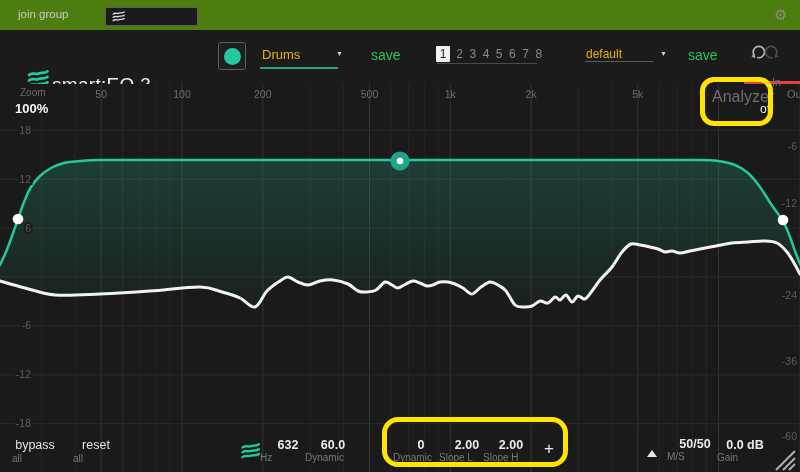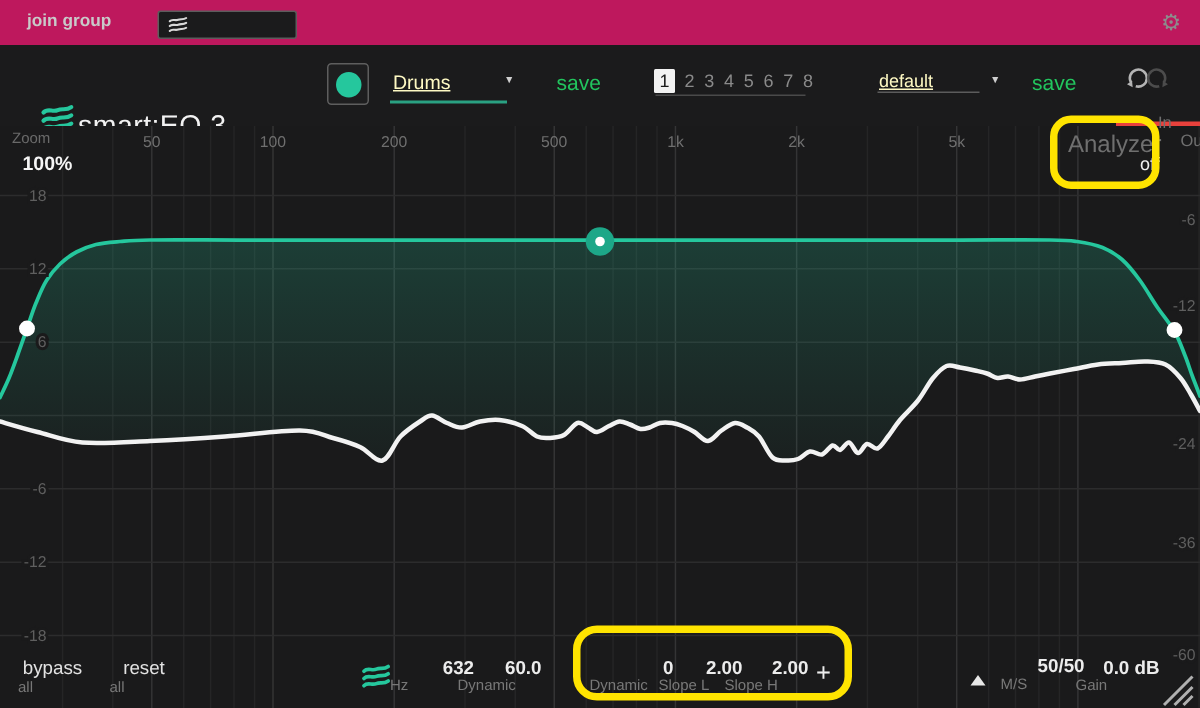--- a/index.html
+++ b/index.html
@@ -1,57 +1,57 @@
 <!DOCTYPE html>
 <html><head>
 <meta charset="utf-8">
 <style>
   html,body{margin:0;padding:0;background:#101010;}
   body{width:800px;height:472px;position:relative;overflow:hidden;
        font-family:"Liberation Sans","DejaVu Sans",sans-serif;
        background:#1a1a1b;-webkit-font-smoothing:antialiased;}
   .abs{position:absolute;}
   
-  #topstrip{left:0;top:0;width:800px;height:30px;background:#be185d;border-bottom:1px solid #121212;font-weight:bold;}
+  #topstrip{left:0;top:0;width:800px;height:30px;background:#4d7c0f;border-bottom:1px solid #121212;}
   #join-label{left:18px;top:8px;font-size:11.5px;color:#c9c9c9;}
   #group-input{left:105px;top:7px;width:86px;height:17px;border:1px solid #5c5c5c;border-radius:2px;background:#1b1b1c;display:flex;align-items:center;padding-left:5px;}
   
   #header{left:0;top:30px;width:800px;height:54px;background:#1b1b1c;border-bottom:1px solid #141414;}
   #app-title{left:52px;top:44px;font-size:19px;font-weight:500;letter-spacing:.3px;color:#f2f2f2;}
   #record-btn{left:218px;top:12px;width:26px;height:26px;border:1px solid #5e5e5e;border-radius:3px;background:#1e1e1f;display:flex;align-items:center;justify-content:center;cursor:pointer;}
   #record-dot{width:17px;height:17px;border-radius:50%;background:#25c79d;}
-  .dd-text{font-size:13px;color:#fef9c3;text-decoration:underline;}
+  .dd-text{font-size:13px;color:#eab308;}
   .caret{font-size:7px;color:#cfcfcf;}
   .save{font-size:14px;color:#22c55e;cursor:pointer;}
   #profile-name{left:262px;top:17px;}
   #profile-underline{left:260px;top:37px;width:78px;height:2px;background:#2aa182;}
   #profile-caret{left:336px;top:20px;}
   #profile-save{left:371px;top:17px;}
   #slots{left:436px;top:15px;display:flex;align-items:center;height:18px;}
   .slot{width:13.2px;text-align:center;font-size:12px;color:#8a8a8a;cursor:pointer;}
   .slot.active{width:14px;height:16px;line-height:16px;background:#f2f2f2;color:#1a1a1a;border-radius:1px;margin-right:3px;}
   #slots-underline{left:437px;top:32.5px;width:100px;height:1px;background:#4a4a4a;}
   #preset-name{left:586px;top:17px;font-size:12px;}
   #preset-underline{left:585px;top:31px;width:68px;height:1px;background:#5c5c5c;}
   #preset-caret{left:660px;top:20px;}
   #preset-save{left:688px;top:17px;}
   #undo-btn{left:750px;top:13px;cursor:pointer;}
   #redo-btn{left:763px;top:13px;cursor:pointer;}
   #gear-btn{left:774px;top:-24px;font-size:15px;color:#8c8c8c;cursor:pointer;}
   
   #graph{left:0;top:84px;}
-  #zoom-label{left:8px;top:87px;font-size:10px;color:#6a6a6a;}
+  #zoom-label{left:20px;top:87px;font-size:10px;color:#6a6a6a;}
   #zoom-value{left:15px;top:101px;font-size:13px;font-weight:bold;color:#f5f5f5;cursor:pointer;}
   #analyzer-label{left:712px;top:88px;font-size:16px;color:#6f6f6f;}
   #analyzer-value{left:742px;top:102px;font-size:12px;color:#efefef;cursor:pointer;margin-left:18px;}
   #in-label{left:772px;top:76px;font-size:11px;color:#6f6f6f;}
   #out-label{left:787px;top:88px;font-size:11px;color:#6f6f6f;}
   #clip-line{left:744px;top:81px;width:56px;height:3px;background:#e8413c;}
   
-  .val{font-size:12.5px;font-weight:bold;color:#ececec;text-align:right;}
+  .val{font-size:12.5px;font-weight:bold;color:#ececec;text-align:center;}
   .lbl{font-size:10px;color:#787878;text-align:left;}
   .fblock{width:56px;cursor:pointer;}
   #bypass{left:12px;top:438px;width:46px;cursor:pointer;}
   #reset{left:73px;top:438px;width:46px;cursor:pointer;}
   #bypass .bigl,#reset .bigl{font-size:12.5px;color:#e3e3e3;text-align:center;}
   #bypass .lbl,#reset .lbl{margin-top:1px;}
   #band-icon{left:240px;top:441px;cursor:pointer;}
   #p-hz{left:260px;top:438px;} #p-str{left:305px;top:438px;} #p-wid{left:350px;top:438px;margin-top:36px;}
   #p-dyn{left:393px;top:438px;} #p-sll{left:439px;top:438px;} #p-slh{left:483px;top:438px;}
   #add-band{left:544px;top:439px;font-size:17px;font-weight:300;color:#ececec;cursor:pointer;}

